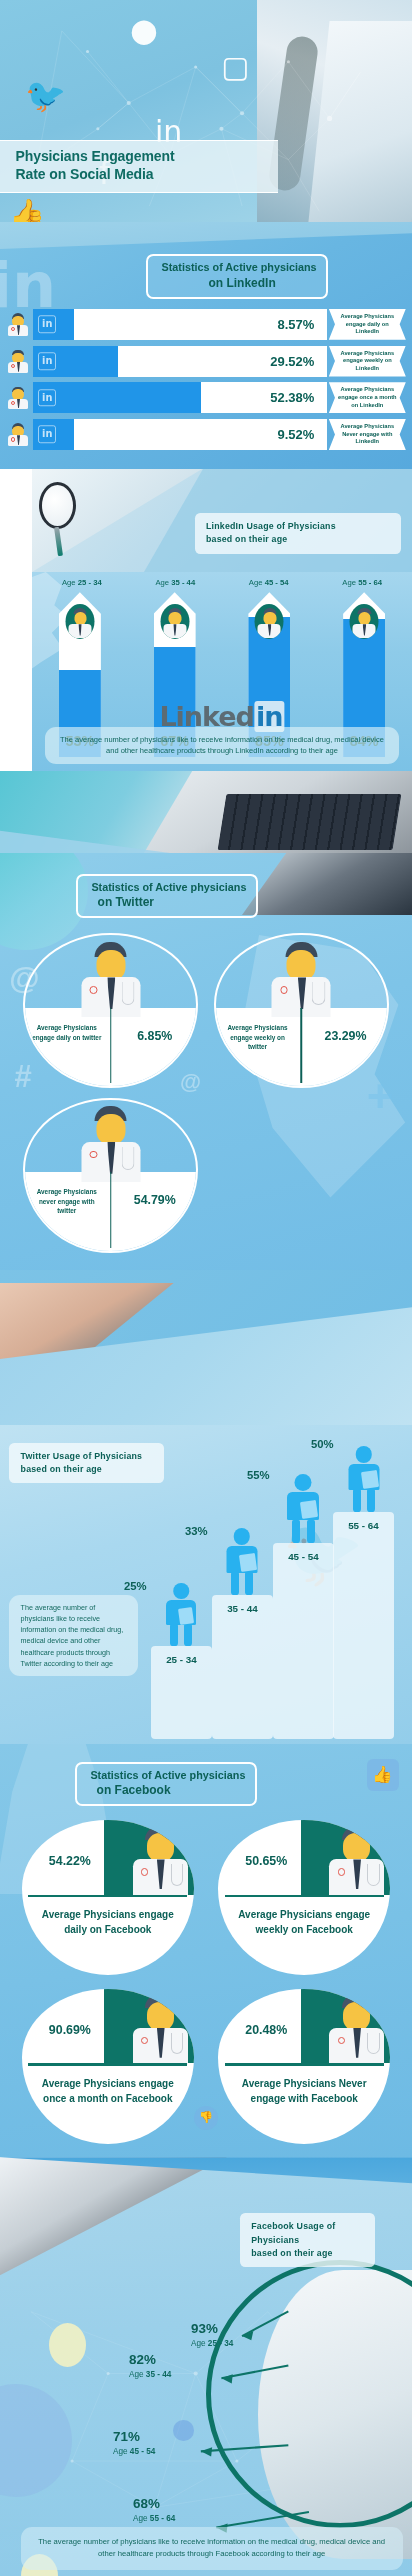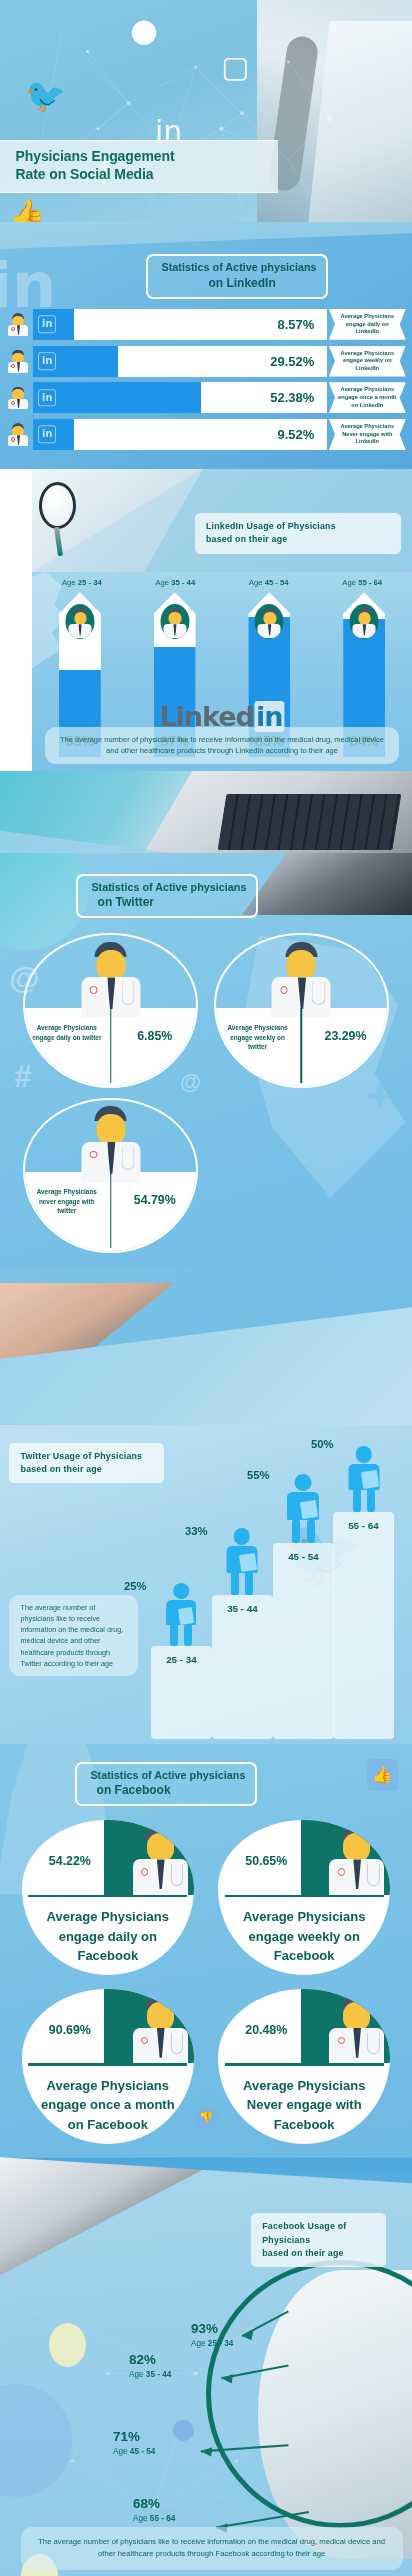--- a/index.html
+++ b/index.html
@@ -391,21 +391,21 @@
     position: absolute; right: 3.1px; top: 3.1px; width: 61px; height: 72px;
   }
   .fegg .doc .head { position:absolute; left:15.5px; top:2.1px; width:30px; height:14.4px; border-radius:15px 15px 0 0; background:#475568;}
   .fegg .doc .face { position:absolute; left:17px; top:9.8px; width:27px; height:29px; border-radius:12.4px; background:#f6c343;}
   .fegg .doc .coat { position:absolute; left:3.1px; top:36px; width:55px; height:37px; border-radius:7.2px 7.2px 0 0; background:#f4f6f8;}
   .fegg .doc .tie  { position:absolute; left:27px; top:36px; width:7.7px; height:30px; background:#2f3e50; clip-path: polygon(0 0,100% 0,64% 100%,36% 100%);}
   .fegg .doc .stet { position:absolute; left:11.3px; top:45px; width:7.2px; height:7.2px; border-radius:50%; border:1.5px solid #e2574c;}
   .fegg .doc .stet2{ position:absolute; left:41px; top:41px; width:12.4px; height:21.6px; border:1.5px solid #c9ced4; border-top:none; border-radius:0 0 7.2px 7.2px;}
   .fegg .hline { position: absolute; left: 4%; right: 4%; top: 48%; height: 2.6px; background: #0d7467; }
   .fegg .val { position: absolute; left: 6%; top: 22%; width: 44%; text-align: center; font-size: 12.4px; font-weight: 700; color: #0c6057; }
-  .fegg .lbl { position: absolute; left: 10%; right: 10%; top: 56%; text-align: center; font-size: 13px; font-weight: 700; line-height: 1.5; color: #0c6057; }
+  .fegg .lbl { position: absolute; left: 10%; right: 10%; top: 56%; text-align: center; font-size: 10px; font-weight: 700; line-height: 1.5; color: #0c6057; }
   .fb-dislike {
     position: absolute; left: 50%; transform: translateX(-50%); bottom: 27px;
     width: 24px; height: 24px; border-radius: 50%; background: rgba(120,175,230,.5);
     color: #fff; font-size: 11.3px; text-align: center; line-height: 24px; z-index: 5;
     font-family: "DejaVu Sans", sans-serif;
   }
 
   
   .fb-age { position: relative; overflow: hidden; min-height: 422px;
     background: linear-gradient(175deg,#a9d6ec 0%, #9bd0ea 40%, #8ecae8 100%); }
@@ -422,21 +422,21 @@
   .fb-age .netgrid { position:absolute; inset: 62px 0 0 0; opacity:.5; }
   .fb-age .rdoc {
     position: absolute; right: -15.5px; top: 113px; width: 170px; height: 289px;
     background: linear-gradient(160deg,#f5f8fa 0%, #dde7ec 50%, #b6c8d2 100%);
     border-radius: 50% 0 0 50%;
   }
   .fb-age .ring {
     position: absolute; right: -62px; top: 103px; width: 268px; height: 268px;
     border: 5.2px solid #0d7467; border-radius: 50%;
   }
-  .fb-age-head { position: absolute; right: 26px; top: 56px; width: 175px; z-index: 6; padding-left: 40px; }
+  .fb-age-head { position: absolute; right: 37px; top: 56px; width: 175px; z-index: 6; padding-left: 40px; }
   .fb-emoji { position: absolute; border-radius: 50%; }
   .fb-stat { position: absolute; z-index: 6; }
   .fb-stat .n { font-size: 13.4px; font-weight: 700; color: #0c6057; }
   .fb-stat .a { font-size: 8.2px; color: #0f6a61; margin-top: 3.1px; }
   .fb-stat .a b { font-weight: 700; }
   .fb-arrow { position: absolute; z-index: 5; }
   .fb-age-cap { position: absolute; left: 20.6px; right: 9.3px; bottom: 9.3px; z-index: 7; }
   .fb-age-cap .caption-box { background: rgba(214,238,247,.55); padding: 9.3px 12.4px; }
   .fb-age-cap .caption-box p { font-size: 7.7px; line-height: 1.6; }
 

